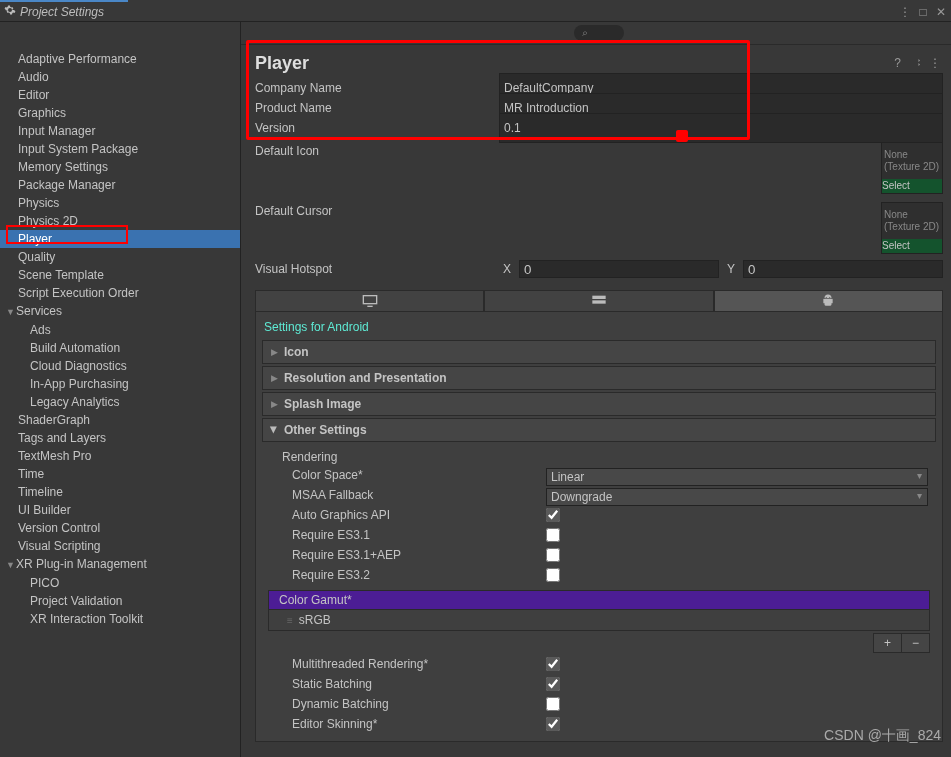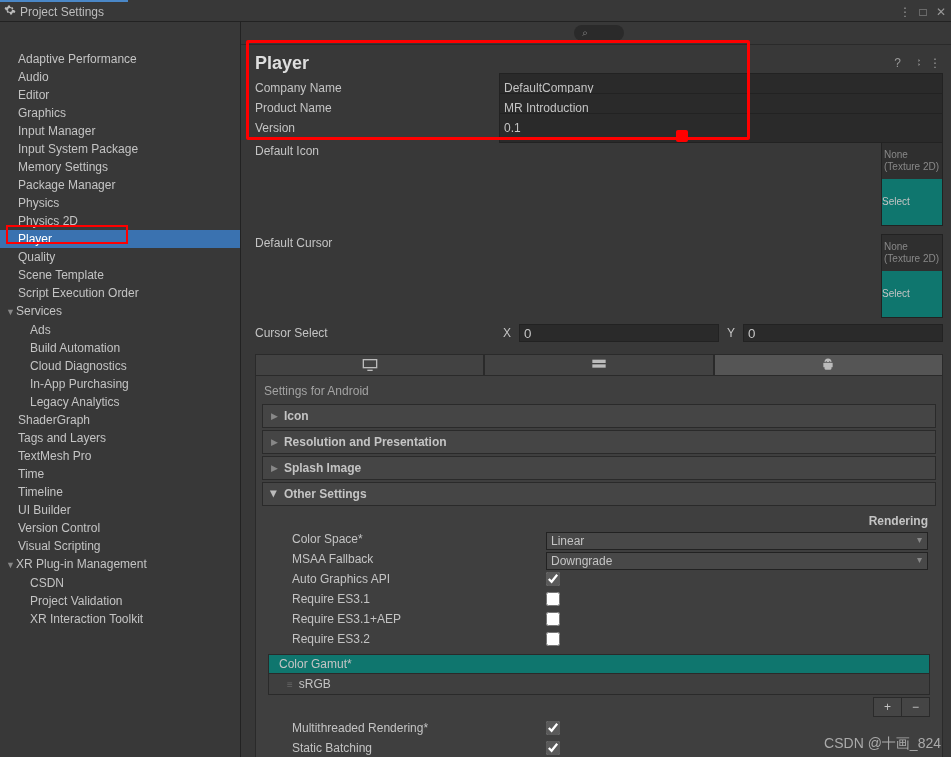--- a/index.html
+++ b/index.html
@@ -1,19 +1,19 @@
 <!DOCTYPE html>
 <html><head>
 <meta charset="utf-8">
 <style>
 * { box-sizing: border-box; margin: 0; padding: 0; font-family: Arial, sans-serif; }
 body { background: #383838; color: #c4c4c4; font-size: 12px; width: 951px; height: 757px; overflow: hidden; position: relative; }
 .titlebar { background: #383838; height: 20px; display: flex; align-items: center; padding: 0 4px; border-bottom: 1px solid #222; }
 .titlebar .gear { margin-right: 4px; }
-.titlebar .title { flex: 1; font-size: 12px; color: #bdbdbd; }
+.titlebar .title { flex: 1; font-size: 12px; color: #bdbdbd; font-style: italic; }
 .titlebar .wc { display: flex; gap: 6px; align-items: center; color: #999; }
 .wc span { width: 12px; text-align: center; }
 .topstripe { height: 2px; background: #383838; }
 .topstripe .accent { width: 128px; height: 2px; background: #4a87c7; }
 .main { display: flex; height: calc(100% - 22px); }
 .sidebar { width: 241px; background: #383838; border-right: 1px solid #222; padding-top: 28px; overflow: hidden; }
 .side-item { padding: 1px 0 1px 18px; font-size: 12px; color: #c4c4c4; cursor: default; line-height: 16px; white-space: nowrap; }
 .side-item.sel { background: #3a72b0; color: #fff; }
 .side-item.child { padding-left: 30px; }
 .side-item .arrow { display: inline-block; width: 10px; margin-left: -12px; color: #888; font-size: 9px; }
@@ -28,53 +28,53 @@
 .header-icons { display: flex; gap: 8px; color: #999; font-size: 12px; }
 .field-row { display: flex; align-items: center; padding: 2px 8px 2px 14px; height: 20px; }
 .field-label { width: 244px; color: #c4c4c4; font-size: 12px; }
 .field-input { flex: 1; background: #2a2a2a; border: 1px solid #222; color: #c4c4c4; font-size: 12px; padding: 1px 4px; height: 30px; }
 .red-box-head { position: absolute; left: 246px; top: 40px; width: 504px; height: 100px; border: 3px solid #ff0000; border-radius: 2px; pointer-events: none; z-index: 10; }
 .red-dot { position: absolute; left: 676px; top: 130px; width: 12px; height: 12px; background: #ff0000; border-radius: 2px; z-index: 11; }
 .icon-section { display: flex; padding: 4px 8px 4px 14px; min-height: 60px; }
 .icon-section .label { width: 244px; padding-top: 2px; }
 .obj-field { margin-left: auto; width: 62px; text-align: left; background: #2f2f2f; border: 1px solid #222; font-size: 10px; color: #888; line-height: 12px; position: relative; }
 .obj-field .none { padding: 6px 2px; }
-.obj-field .sel-btn { background: #0f766e; color: #c4c4c4; font-size: 10px; padding: 17px 0; cursor: pointer; }
+.obj-field .sel-btn { background: #14532d; color: #c4c4c4; font-size: 10px; padding: 1px 0; cursor: pointer; }
 .hot-row { display: flex; align-items: center; padding: 2px 8px 2px 14px; }
 .hot-row .label { width: 244px; }
 .hot-row .xy { display: flex; flex: 1; gap: 4px; align-items: center; }
 .hot-row .xy span { color: #c4c4c4; padding: 0 4px; }
 .hot-row .xy input { flex: 1; background: #2a2a2a; border: 1px solid #222; color: #c4c4c4; padding: 1px 4px; height: 18px; }
 .platform-tabs { display: flex; margin: 10px 8px 0 14px; height: 22px; }
 .ptab { flex: 1; background: #424242; border: 1px solid #2a2a2a; display: flex; align-items: center; justify-content: center; cursor: pointer; }
 .ptab.active { background: #555; }
 .ptab svg { fill: #bbb; }
 .settings-box { margin: 0 8px 0 14px; background: #3f3f3f; border: 1px solid #2a2a2a; border-top: none; padding: 4px 0; }
-.settings-title { padding: 4px 8px; font-size: 12px; color: #a3a3a3; }
+.settings-title { padding: 4px 8px; font-size: 12px; color: #5eead4; }
 .foldout { background: #454545; border: 1px solid #2a2a2a; margin: 2px 6px; padding: 4px 8px; display: flex; align-items: center; cursor: pointer; }
 .foldout .tri { font-size: 9px; margin-right: 6px; color: #888; }
 .foldout.open .tri { transform: rotate(90deg); display: inline-block; color: #bbb; }
 .foldout .flabel { font-weight: bold; font-size: 12px; color: #c4c4c4; }
 .fold-content { margin: 0 6px; padding: 2px 0; }
-.sub-heading { padding: 4px 8px 2px 20px; font-weight: bold; font-size: 12px; text-align: right; }
+.sub-heading { padding: 4px 8px 2px 20px; font-weight: normal; font-size: 12px; }
 .opt-row { display: flex; align-items: flex-start; padding: 2px 8px 2px 30px; height: 20px; }
 .opt-row .olabel { width: 254px; font-size: 12px; }
 .opt-row select { flex: 1; background: #484848; border: 1px solid #222; color: #c4c4c4; height: 18px; font-size: 12px; padding: 0 4px; appearance: none; position: relative; }
 .sel-wrap { flex: 1; position: relative; display: flex; }
 .sel-wrap::after { content: '▾'; position: absolute; right: 6px; top: 2px; color: #888; font-size: 10px; pointer-events: none; }
 .opt-row input[type=checkbox] { width: 14px; height: 14px; accent-color: #5a5a5a; }
 .cgamut { margin: 4px 6px 0 6px; }
-.cgamut-head { padding: 2px 10px; background: #0f766e; border: 1px solid #2a2a2a; font-size: 12px; }
+.cgamut-head { padding: 2px 10px; background: #4c1d95; border: 1px solid #2a2a2a; font-size: 12px; }
 .cgamut-item { padding: 3px 10px 3px 18px; border: 1px solid #2a2a2a; border-top: none; font-size: 12px; display: flex; align-items: center; }
 .cgamut-item .grip { color: #666; margin-right: 6px; font-size: 10px; }
 .cgamut-btns { display: flex; justify-content: flex-end; padding: 2px 0; }
 .cgamut-btns .btns { border: 1px solid #2a2a2a; background: #454545; display: flex; }
 .cgamut-btns .btns span { padding: 2px 10px; cursor: pointer; color: #c4c4c4; border-left: 1px solid #2a2a2a; }
 .cgamut-btns .btns span:first-child { border-left: none; }
-.watermark { position: absolute; right: 10px; bottom: 4px; color: #aaa; font-size: 14px; z-index: 20; }
+.watermark { position: absolute; right: 10px; bottom: 12px; color: #aaa; font-size: 14px; z-index: 20; }
 </style>
 </head>
 <body>
 
 <div class="topstripe">
     <div class="accent"></div>
   </div>
 <div class="titlebar">
   <span class="gear">
     <svg width="12" height="12" viewBox="0 0 24 24" fill="#bbb">
@@ -113,21 +113,21 @@
       <div class="side-item child">Legacy Analytics</div>
       <div class="side-item">ShaderGraph</div>
       <div class="side-item">Tags and Layers</div>
       <div class="side-item">TextMesh Pro</div>
       <div class="side-item">Time</div>
       <div class="side-item">Timeline</div>
       <div class="side-item">UI Builder</div>
       <div class="side-item">Version Control</div>
       <div class="side-item">Visual Scripting</div>
       <div class="side-item"><span class="arrow">▼</span>XR Plug-in Management</div>
-      <div class="side-item child">CSDN</div>
+      <div class="side-item child">PICO</div>
       <div class="side-item child">Project Validation</div>
       <div class="side-item child">XR Interaction Toolkit</div>
     </div>
 
   <div class="content">
     <div class="searchbar">
       <span class="mag">⌕</span>
       <input type="text" style="">
     </div>
     <div class="scroll">
@@ -166,21 +166,21 @@
       </div>
       <div class="icon-section">
         <span class="label">Default Cursor</span>
         <div class="obj-field">
           <div class="none"><span>None</span><br><span>(Texture 2D)</span></div>
           <div class="sel-btn">Select</div>
         </div>
       </div>
 
       <div class="hot-row">
-        <span class="label">Cursor Select</span>
+        <span class="label">Visual Hotspot</span>
         <div class="xy">
           <span>X</span>
           <input value="0" style="">
           <span>Y</span>
           <input value="0" style="">
         </div>
       </div>
 
       <div class="platform-tabs">
         <div class="ptab">

